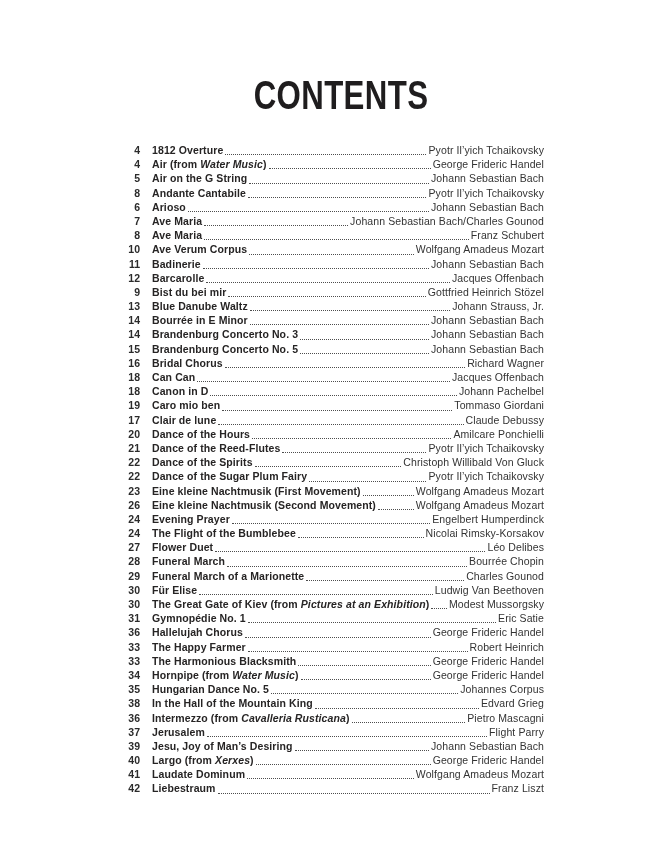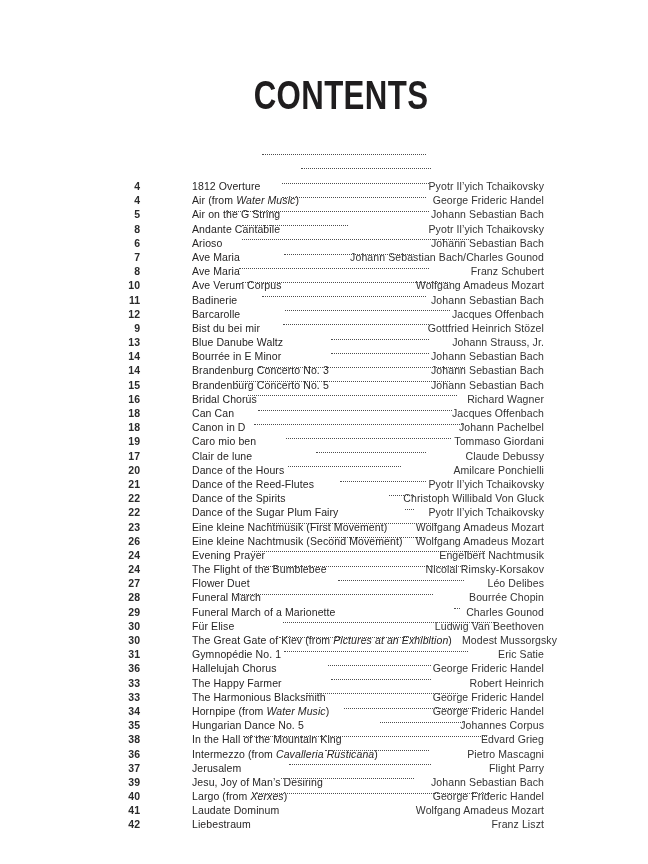--- a/index.html
+++ b/index.html
@@ -49,41 +49,39 @@
   .num {
     flex: 0 0 32px;
     width: 32px;
     text-align: right;
     font-weight: 700;
     color: #2b2b2b;
     padding-right: 12px;
   }
   .song {
     flex: 0 0 auto;
-    font-weight: 400;
+    font-weight: 700;
     letter-spacing: 0.1px;
     color: #262424;
-    margin-left: 40px;
   }
   .song em {
     font-style: italic;
   }
   .leader {
     flex: 1 1 auto;
     min-width: 6px;
     border-bottom: 1.5px dotted #4d4d4d;
     margin: 0 2px 2px 2px;
     align-self: flex-end;
   }
   .composer {
     flex: 0 0 auto;
     font-weight: 400;
     letter-spacing: 0.1px;
     color: #333333;
-    margin-top: 36px;
   }
 </style>
 </head>
 <body>
 
 <div class="page">
   <h1 class="page-title">CONTENTS</h1>
   <div class="toc" id="toc">
       <div class="row">
         <span class="num">4</span>
@@ -238,21 +236,21 @@
       <div class="row">
         <span class="num">26</span>
         <span class="song"><span>Eine kleine Nachtmusik (Second Movement)</span></span>
         <span class="leader"></span>
         <span class="composer">Wolfgang Amadeus Mozart</span>
       </div>
       <div class="row">
         <span class="num">24</span>
         <span class="song"><span>Evening Prayer</span></span>
         <span class="leader"></span>
-        <span class="composer">Engelbert Nachtmusik</span>
+        <span class="composer">Engelbert Humperdinck</span>
       </div>
       <div class="row">
         <span class="num">24</span>
         <span class="song"><span>The Flight of the Bumblebee</span></span>
         <span class="leader"></span>
         <span class="composer">Nicolai Rimsky-Korsakov</span>
       </div>
       <div class="row">
         <span class="num">27</span>
         <span class="song"><span>Flower Duet</span></span>

